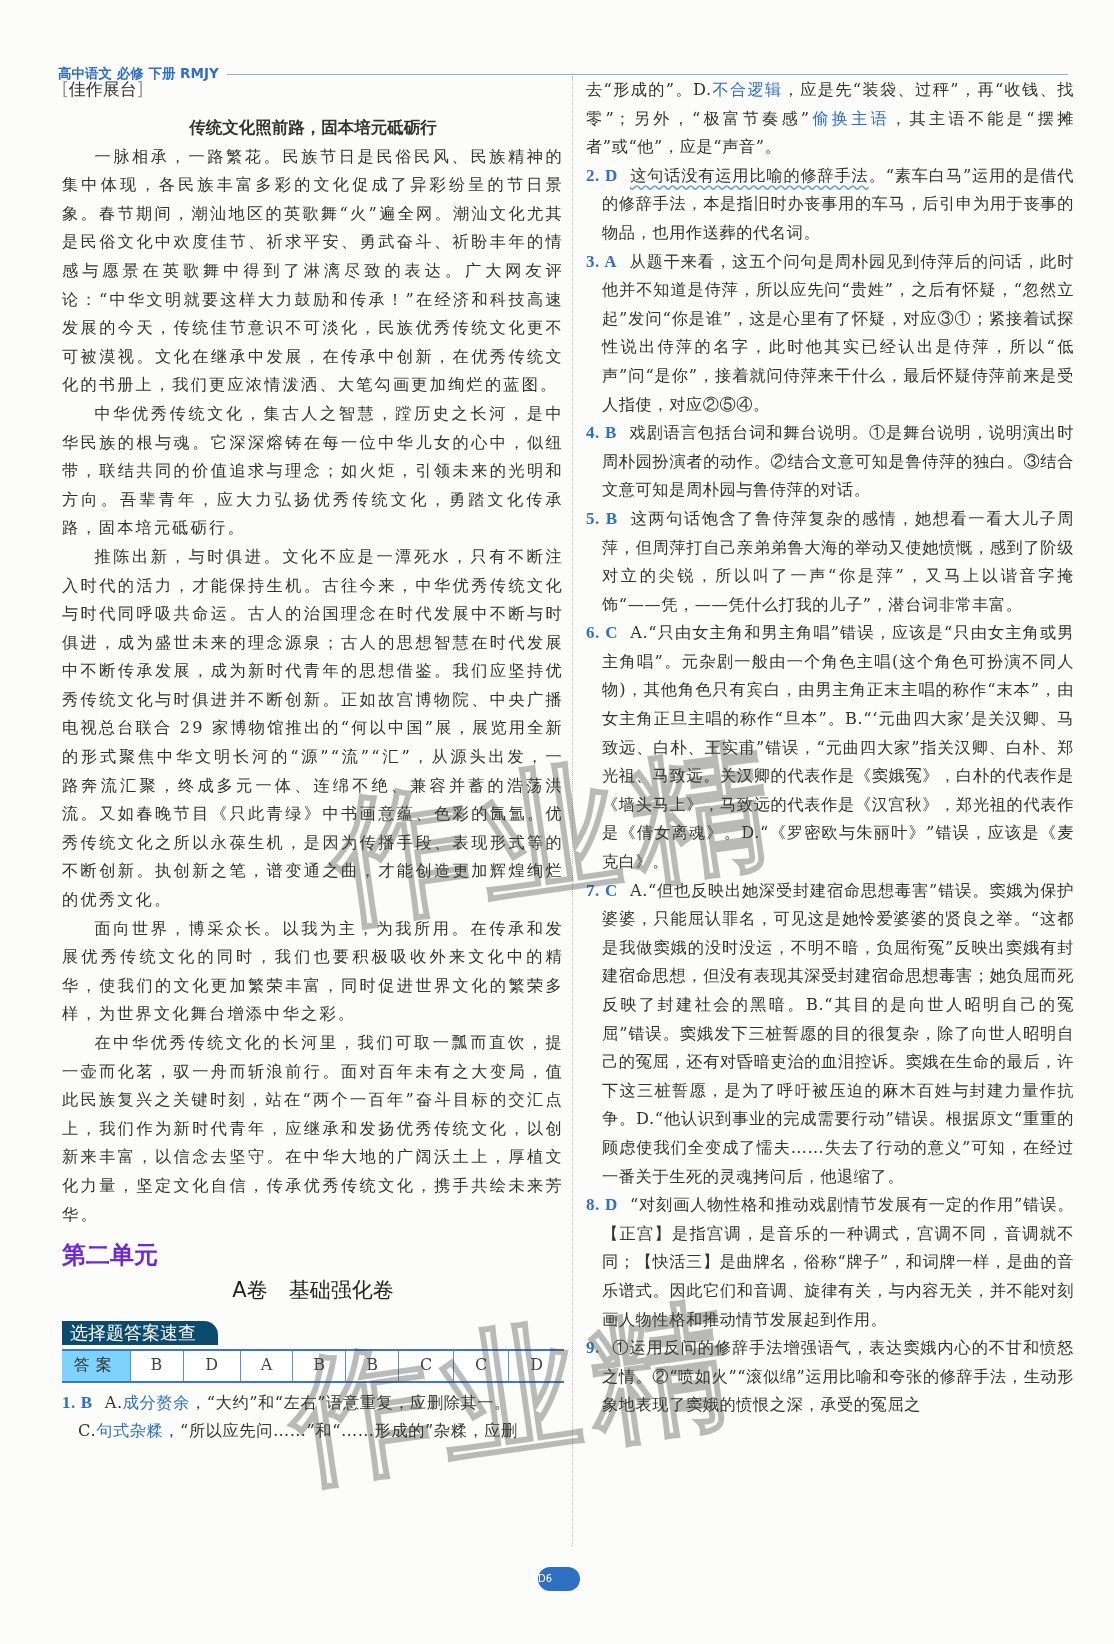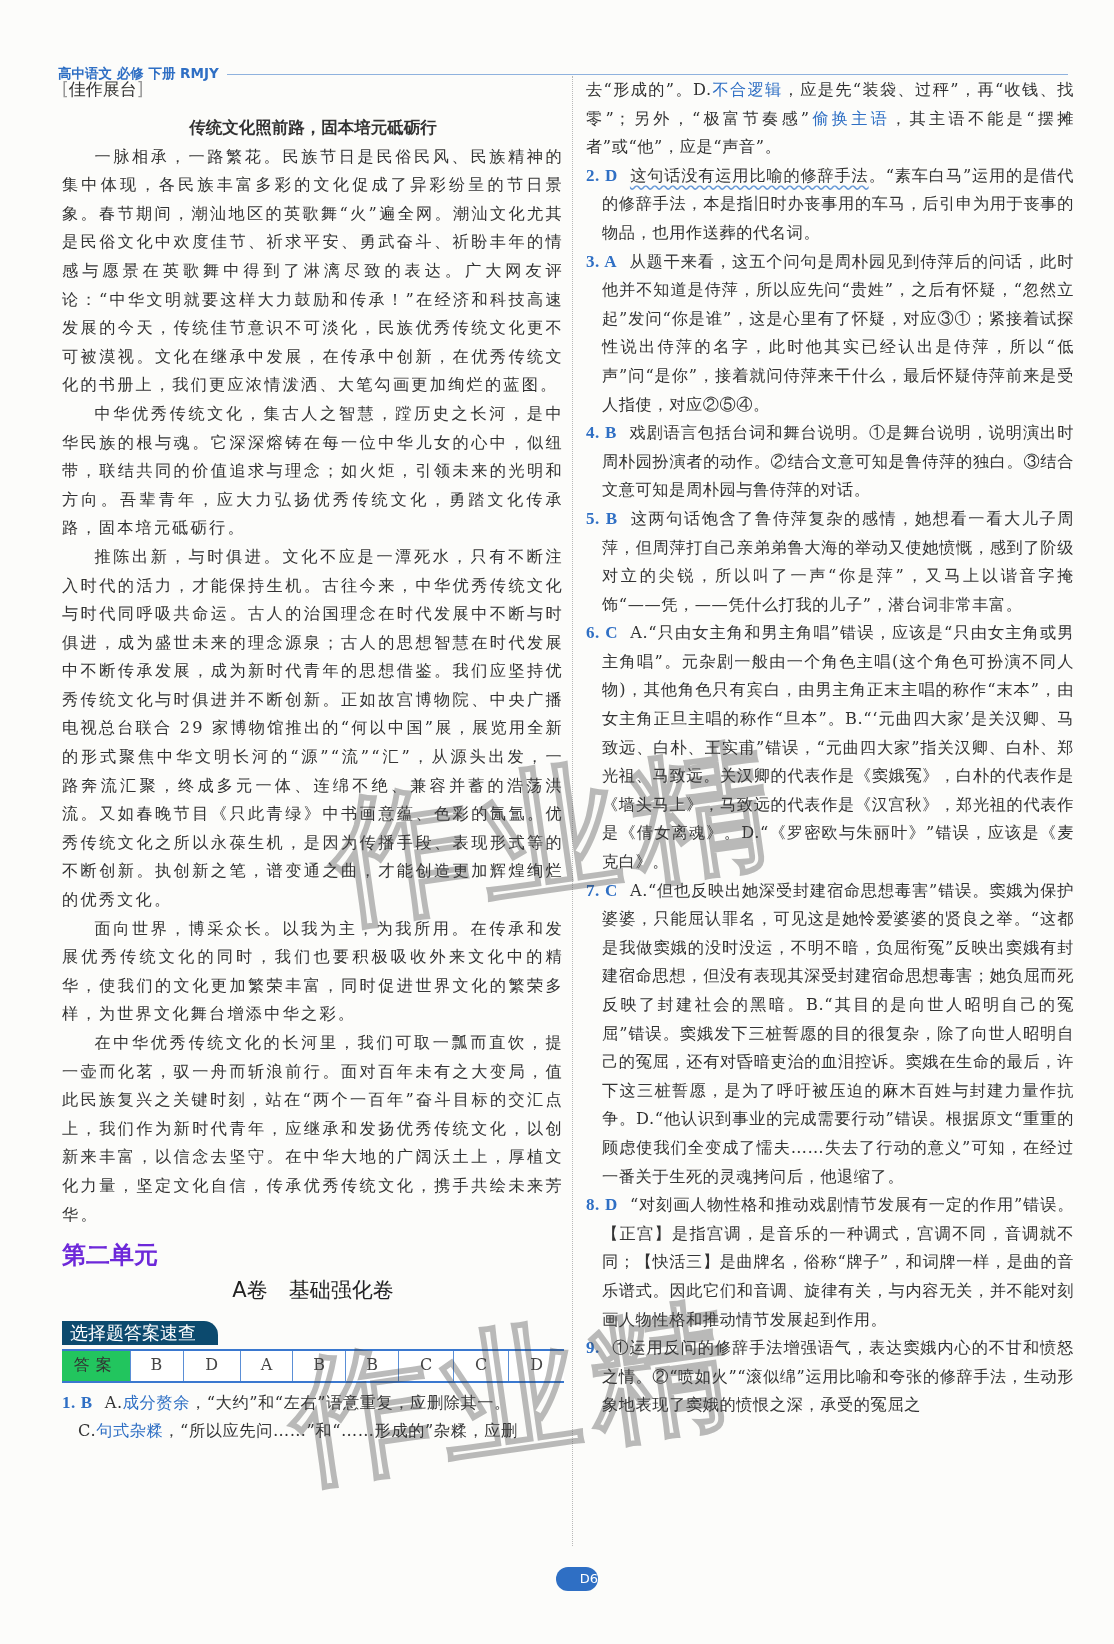--- a/index.html
+++ b/index.html
@@ -57,36 +57,36 @@
   table.answers td {
     border-left: 1px solid #5b8fd6; text-align: center; height: 32px;
     font-size: 16px; padding: 0;
   }
   table.answers td:first-child { border-left: none; width: 68px;
     font-family: "DejaVu Sans", "Liberation Sans", sans-serif; letter-spacing: 6px; }
   table.answers tr.head { background: #c7dcf3; }
   table.answers tr.head td { border-bottom: 1px solid #5b8fd6;
     font-family: "DejaVu Sans", "Liberation Sans", sans-serif; }
   table.answers tr.ans td { background: #fff; color: #444; }
-  table.answers tr.ans td:first-child { background: #22c55e; color: #333; }
+  table.answers tr.ans td:first-child { background: #7dd3fc; color: #333; }
 
   .item { text-align: justify; color: #333; letter-spacing: 0.6px; }
   .item .num {
     font-family: Liberation Serif, serif; font-weight: bold;
     color: #2f6fc4; font-size: 17px; margin-left: -16px; margin-right: 12px;
   }
   .hl { color: #2f6fc4; }
   .wavy { text-decoration: underline wavy #6a9bd8; text-underline-offset: 4px; }
   .col-right .block { padding-left: 16px; }
   .col-left .block { padding-left: 16px; }
 
   .page-num {
-    position: absolute; left: 556px; top: 1567px; width: 42px; height: 24px;
-    background: #2f6fc4; color: #fff; border-radius: 12px; text-align: right;
-    font-family: "DejaVu Sans", "Liberation Sans", sans-serif; font-size: 13px; line-height: 24px;
+    position: absolute; left: 538px; top: 1567px; width: 42px; height: 24px;
+    background: #2f6fc4; color: #fff; border-radius: 12px; text-align: left;
+    font-family: "DejaVu Sans", "Liberation Sans", sans-serif; font-size: 10px; line-height: 24px;
   }
   .watermark {
     position: absolute; font-family: "DejaVu Sans", "Liberation Sans", sans-serif;
     font-size: 140px; font-weight: bold; color: transparent;
     -webkit-text-stroke: 1.5px rgba(60,60,60,0.35); letter-spacing: 10px;
     transform: rotate(-8deg); pointer-events: none; white-space: nowrap;
   }
 </style>
 </head>
 <body>

